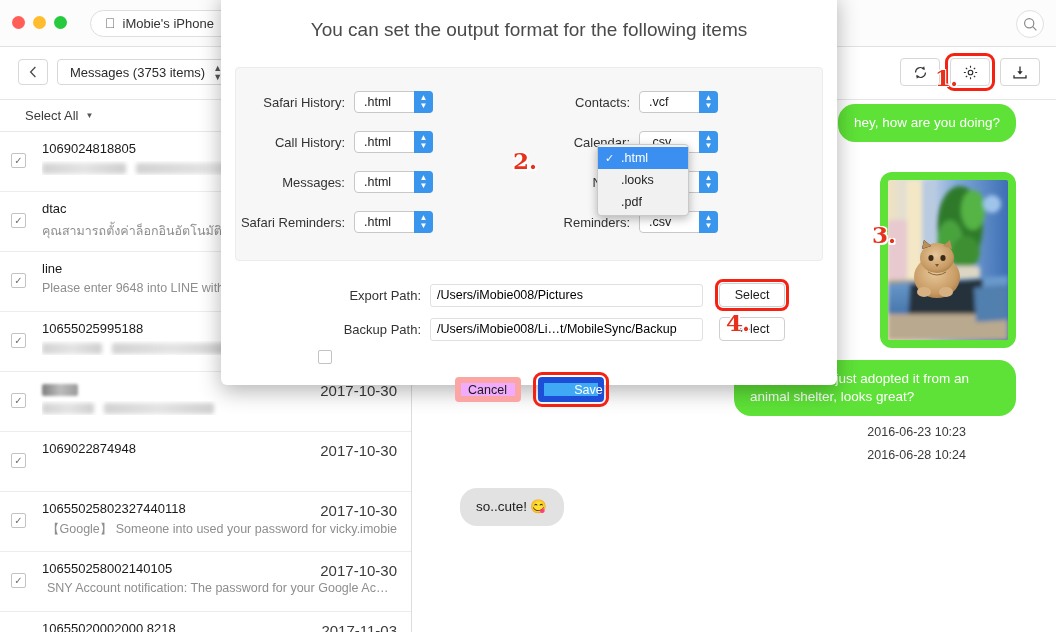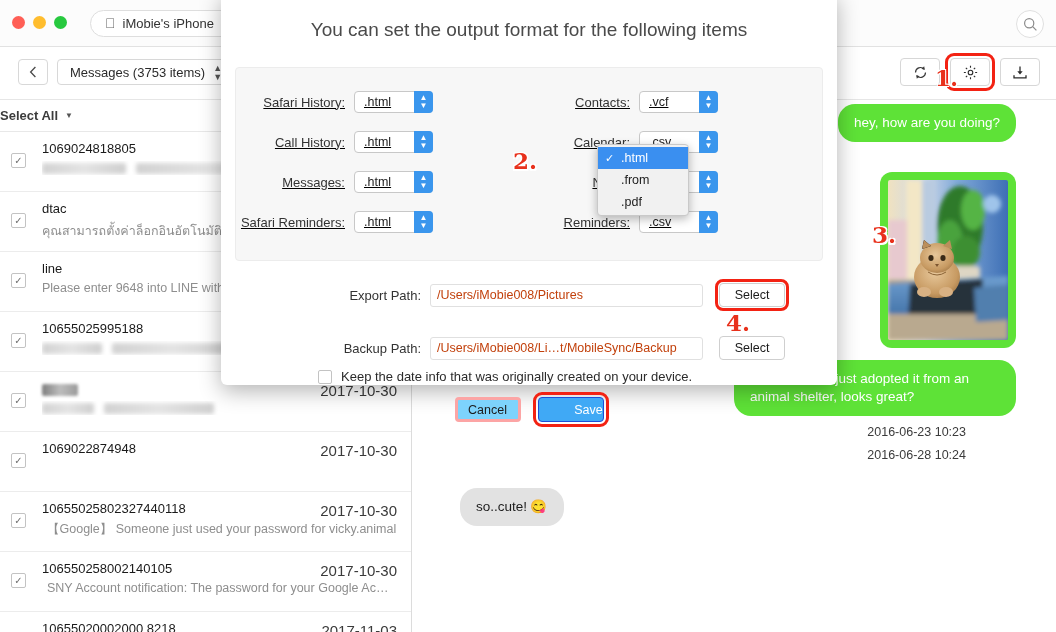--- a/index.html
+++ b/index.html
@@ -68,22 +68,22 @@
     color: #e8311c; text-shadow: 1px 1px 0 #fff, -1px -1px 0 #fff, 1px -1px 0 #fff, -1px 1px 0 #fff;
     z-index: 40;
   }
 
   
   .leftpanel {
     position: absolute; left: 0; top: 100px; width: 412px; height: 532px;
     background: #fff; border-right: 1px solid #dcdcdc; overflow: hidden;
   }
   .select-all {
-    height: 32px; display: flex; align-items: center; padding-left: 0;
-    font-size: 13px; color: #3c3c3c; border-bottom: 1px solid #e8e8e8; background: #fff; font-weight: bold;
+    height: 32px; display: flex; align-items: center; padding-left: 25px;
+    font-size: 13px; color: #3c3c3c; border-bottom: 1px solid #e8e8e8; background: #fff;
   }
   .select-all .caret { margin-left: 7px; font-size: 8px; color: #555; }
 
   .msg-row {
     position: relative; height: 60px; border-bottom: 1px solid #ececec;
     padding: 9px 12px 0 42px; background: #fff;
   }
   .msg-check {
     position: absolute; left: 11px; top: 21px; width: 15px; height: 15px;
     border: 1px solid #c3c3c3; border-radius: 2px; background: #fff;
@@ -143,21 +143,21 @@
     text-align: center; font-size: 19px; color: #4a4a4a;
     padding-top: 27px; padding-bottom: 0;
   }
   .fmt-box {
     margin: 26px 14px 0 14px; background: #f7f7f7;
     border: 1px solid #ececec; border-radius: 4px;
     padding: 14px 0 18px 0; position: relative;
   }
   .fmt-grid { display: flex; }
   .fmt-col { width: 50%; }
-  .fmt-row { display: flex; align-items: center; height: 40px; text-decoration: underline; }
+  .fmt-row { display: flex; align-items: center; height: 40px; }
   .fmt-label { flex: 1; text-align: right; padding-right: 9px; font-size: 13px; color: #333; }
   .sel {
     position: relative; width: 79px; height: 22px;
     border: 1px solid #c8c8c8; border-radius: 4px; background: #fff;
     display: flex; align-items: center; padding-left: 9px;
     font-size: 12.5px; color: #1c1c1c;
   }
   .sel .stepper {
     position: absolute; right: -1px; top: -1px; width: 19px; height: 22px;
     background: #3a96ed; border-radius: 0 4px 4px 0;
@@ -198,42 +198,42 @@
     color: #e8311c; z-index: 46;
     text-shadow: 1.5px 1.5px 0 #fff, -1.5px -1.5px 0 #fff, 1.5px -1.5px 0 #fff, -1.5px 1.5px 0 #fff;
   }
 
   .path-area { padding: 19px 0 0 0; }
   .path-row { display: flex; align-items: center; height: 30px; }
   .path-label { width: 209px; text-align: right; padding-right: 9px; font-size: 13px; color: #333; }
   .path-input {
     width: 273px; height: 23px; border: 1px solid #e0e0e0; border-radius: 3px;
     background: #fff; display: flex; align-items: center; padding-left: 6px;
-    font-size: 12.5px; color: #c2410c; white-space: nowrap; overflow: hidden;
+    font-size: 12.5px; color: #000000; white-space: nowrap; overflow: hidden;
   }
   .select-btn {
     margin-left: 16px; width: 66px; height: 24px;
     border: 1px solid #cfcfcf; border-radius: 4px; background: #fff;
     display: flex; align-items: center; justify-content: center;
     font-size: 12.5px; color: #1b1b1b;
   }
   .select-btn.highlight { outline: 3px solid #f32213; outline-offset: 1px; }
 
   .keepdate { display: flex; align-items: center; padding-left: 97px; margin-top: 6px; }
   .cbox { width: 14px; height: 14px; border: 1px solid #c3c3c3; border-radius: 2px; background: #fff; }
   .keepdate-label { font-size: 13px; color: #2b2b2b; margin-left: 9px; }
 
   .btn-row { display: flex; justify-content: center; gap: 17px; margin-top: 13px; }
   .btn {
     width: 66px; height: 25px; border-radius: 4px;
     display: flex; align-items: center; justify-content: center;
     font-size: 12.5px;
   }
-  .btn.cancel { border: 3px solid #fca5a5; background: #7dd3fc; color: #1b1b1b; }
-  .btn.save { background: #40a9f5; color: #fff; border: 1px solid #1d4ed8; padding-left: 36px; }
+  .btn.cancel { border: 6px solid #fca5a5; background: #f0abfc; color: #1b1b1b; }
+  .btn.save { background: #40a9f5; color: #fff; border: 6px solid #1d4ed8; padding-left: 36px; }
   .btn.save.highlight { outline: 3px solid #f32213; outline-offset: 2px; }
 </style>
 </head>
 <body>
 
 <div id="app">
 
   <div class="titlebar">
     <div class="traffic">
       <div class="dot red"></div>
@@ -329,21 +329,21 @@
         </div>
         <div class="msg-row">
           <div class="msg-check">✓</div>
           <div class="msg-title">1069022874948</div>
           <div class="msg-date">2017-10-30</div>
         </div>
         <div class="msg-row">
           <div class="msg-check">✓</div>
           <div class="msg-title">10655025802327440118</div>
           <div class="msg-date">2017-10-30</div>
-          <div class="msg-prev indent">【Google】 Someone just used your password for vicky.animal</div>
+          <div class="msg-prev indent">【Google】 Someone into used your password for vicky.imobie</div>
         </div>
         <div class="msg-row">
           <div class="msg-check">✓</div>
           <div class="msg-title">106550258002140105</div>
           <div class="msg-date">2017-10-30</div>
           <div class="msg-prev indent">SNY Account notification: The password for your Google Ac…</div>
         </div>
         <div class="msg-row">
           <div class="msg-title">10655020002000 8218</div>
           <div class="msg-date">2017-11-03</div>
@@ -527,43 +527,42 @@
     <div class="ann-3">3.</div>
     <div class="ann-4">4.</div>
 
     <div class="dropdown" id="dropdown">
         <div class="dd-item active">
           <span class="tick">✓</span>
           <span>.html</span>
         </div>
         <div class="dd-item">
           <span class="tick"></span>
-          <span>.from</span>
+          <span>.looks</span>
         </div>
         <div class="dd-item">
           <span class="tick"></span>
           <span>.pdf</span>
         </div>
       </div>
 
     <div class="path-area">
       <div class="path-row">
         <div class="path-label">Export Path:</div>
         <div class="path-input">/Users/iMobie008/Pictures</div>
         <div class="select-btn highlight">Select</div>
       </div>
-      <div class="path-row" style="margin-top:23px;">
+      <div class="path-row" style="margin-top:4px;">
         <div class="path-label">Backup Path:</div>
         <div class="path-input">/Users/iMobie008/Li…t/MobileSync/Backup</div>
         <div class="select-btn">Select</div>
       </div>
 
       <div class="keepdate">
         <div class="cbox"></div>
-        <div class="keepdate-label">Keep the date info that was originally created on your device.</div>
       </div>
 
       <div class="btn-row">
         <div class="btn cancel">Cancel</div>
         <div class="btn save highlight">Save</div>
       </div>
     </div>
   </div>
 
 </div>

